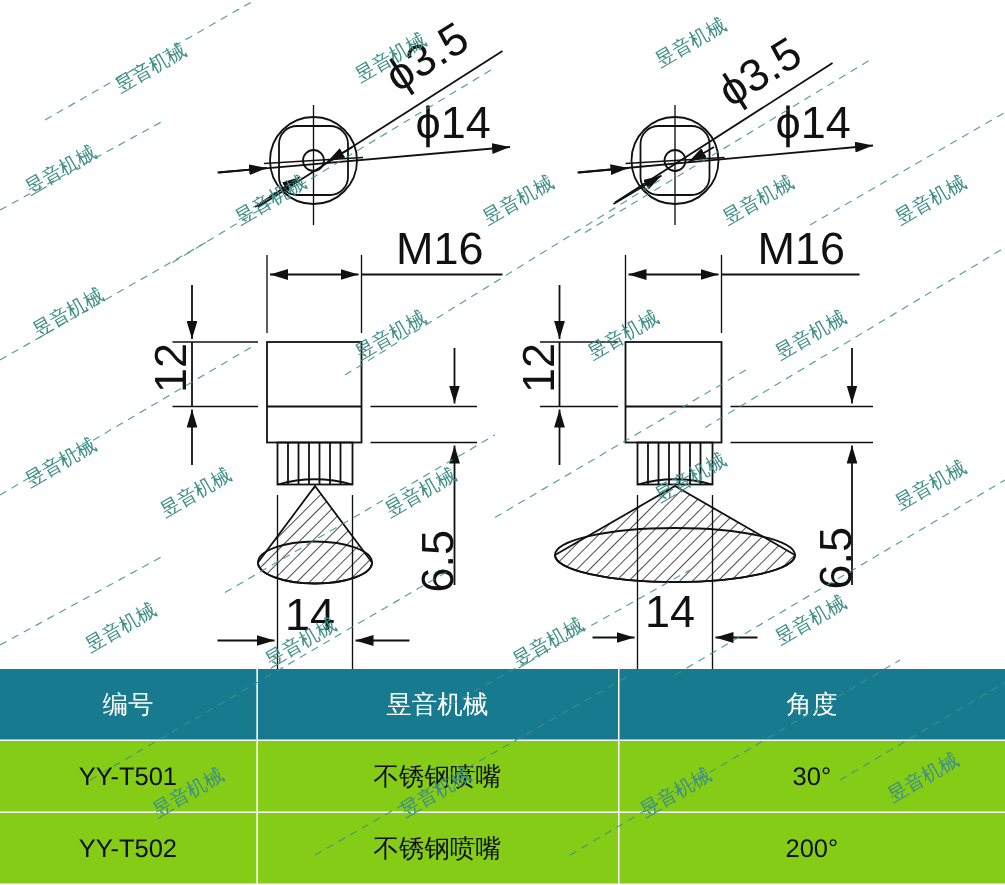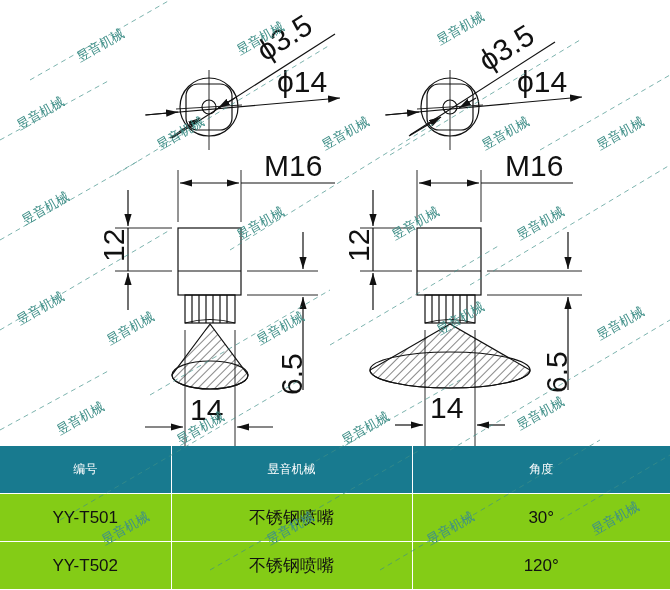--- a/index.html
+++ b/index.html
@@ -1,20 +1,20 @@
 <!DOCTYPE html>
 <html><head>
 <meta charset="utf-8">
 <style>
   html, body { margin: 0; padding: 0; }
   body { width: 670px; height: 590px; background: #ffffff; position: relative; overflow: hidden;
          font-family: "DejaVu Sans", "Liberation Sans", sans-serif; }
   #drawing { position: absolute; left: 0; top: 0; width: 670px; height: 446px; }
   #spec-table { position: absolute; left: 0; top: 446px; width: 670px; border-collapse: collapse; table-layout: fixed; }
-  #spec-table th { background: #187a8f; color: #ffffff; font-weight: normal; font-size: 12px; height: 47px;
+  #spec-table th { background: #187a8f; color: #ffffff; font-weight: normal; font-size: 17px; height: 47px;
                    border-right: 1px solid #ffffff; text-align: center; padding: 0; }
   #spec-table td { background: #84cc16; color: #111111; font-size: 17px; height: 47px; text-align: center;
                    border-right: 1px solid #ffffff; border-top: 1px solid #ffffff; padding: 0;
                    font-family: "Liberation Sans", sans-serif; }
   #spec-table th:last-child, #spec-table td:last-child { border-right: none; }
   .dim-text { font-family: "Liberation Sans", sans-serif; fill: #111; }
   #watermark-layer { position: absolute; left: 0; top: 0; width: 670px; height: 590px; pointer-events: none; }
   .wm-text { font-family: "DejaVu Sans", sans-serif; font-size: 13px; fill: #3f8f88; }
 </style>
 </head>
@@ -160,21 +160,21 @@
   </thead>
   <tbody>
     <tr>
       <td>YY-T501</td>
       <td>不锈钢喷嘴</td>
       <td>30°</td>
     </tr>
     <tr>
       <td>YY-T502</td>
       <td>不锈钢喷嘴</td>
-      <td>120°</td>
+      <td>200°</td>
     </tr>
   </tbody>
 </table>
 
 <svg id="watermark-layer" viewBox="0 0 670 590" xmlns="http://www.w3.org/2000/svg">
   <g stroke="#3f8f88" stroke-width="0.8" stroke-dasharray="5 4" fill="none" opacity="0.85">
     <line x1="30" y1="80" x2="170" y2="0"></line>
     <line x1="0" y1="140" x2="110" y2="80"></line>
     <line x1="115" y1="175" x2="330" y2="45"></line>
     <line x1="0" y1="240" x2="140" y2="160"></line>

